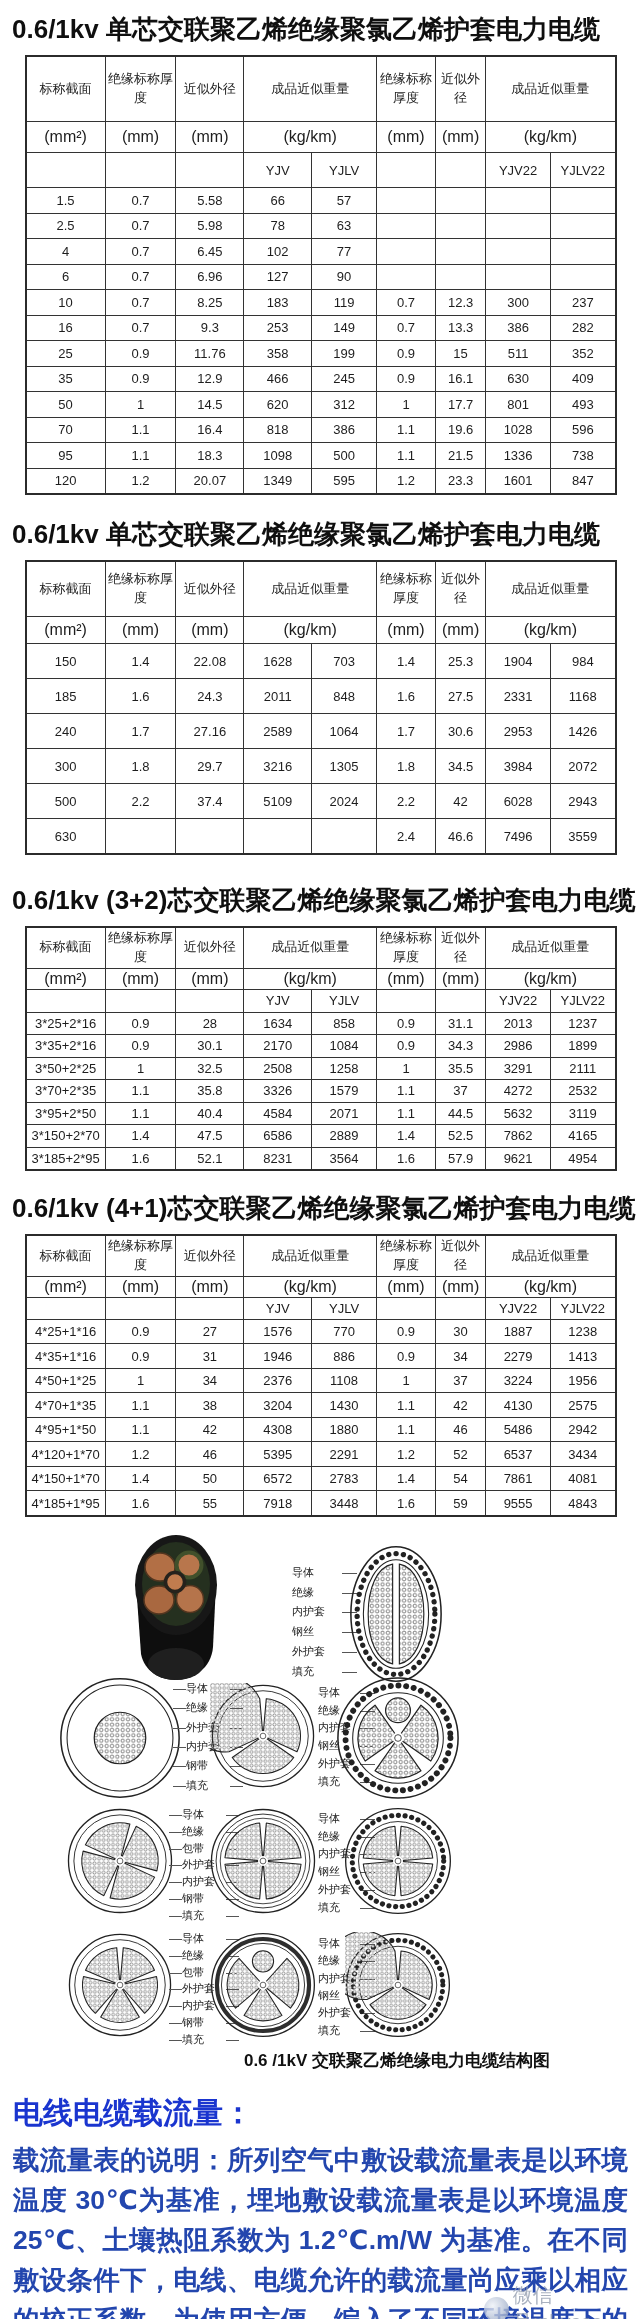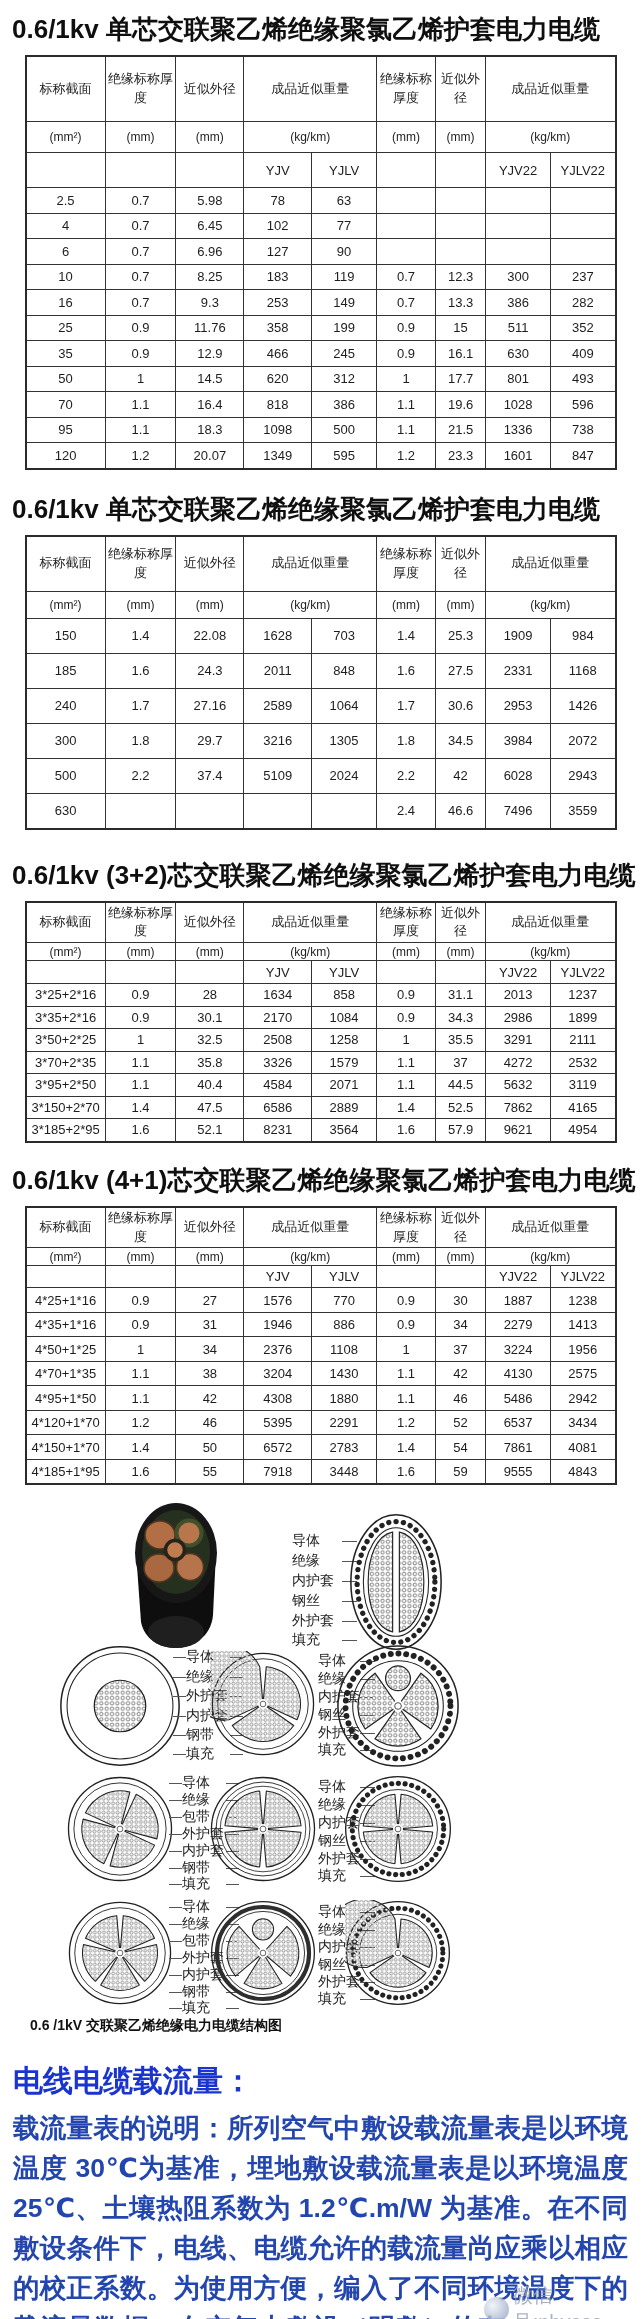--- a/index.html
+++ b/index.html
@@ -5,34 +5,34 @@
   html,body{margin:0;padding:0;background:#ffffff;}
   body{width:641px;height:2319px;overflow:hidden;position:relative;
        font-family:"Liberation Sans","DejaVu Sans",sans-serif;color:#1c1c1c;}
   .ttl{font-size:26px;font-weight:bold;color:#0f0f0f;margin:12px 6px 8px 12px;white-space:nowrap;}
   .t2m{margin-top:22px;} .t3m{margin-top:28px;} .t4m{margin-top:20px;}
   table.cbl{border-collapse:collapse;margin:0 auto;width:592px;table-layout:fixed;
             border:2px solid #2b2b2b;font-size:13px;}
   table.cbl th,table.cbl td{border:1px solid #333;text-align:center;vertical-align:middle;
             padding:1px 2px;font-weight:normal;color:#1d1d1d;overflow:hidden;}
   table.cbl tr.hdr th{font-size:13px;line-height:1.45;}
-  table.cbl tr.units td{font-size:12px;}
+  table.cbl tr.units td{font-size:16px;}
   .tb0 tr.hdr th{height:62px}.tb0 tr.units td{height:28px}.tb0 tr.models td{height:32px}.tb0 tr.data td{height:22.5px}
   .tb1 tr.hdr th{height:52px}.tb1 tr.units td{height:24px}.tb1 tr.data td{height:32px}
   .tb2 tr.hdr th{height:36px}.tb2 tr.units td{height:15px}.tb2 tr.models td{height:20px}.tb2 tr.data td{height:19.5px}
   .tb3 tr.hdr th{height:36px}.tb3 tr.units td{height:15px}.tb3 tr.models td{height:19px}.tb3 tr.data td{height:21.5px}
   .figwrap{position:relative;height:556px;margin-top:8px;}
   .fig{position:absolute;}
   .lblcol{position:absolute;display:flex;flex-direction:column;justify-content:space-between;}
-  .lbl{font-size:14px;color:#1d1d1d;white-space:nowrap;position:relative;line-height:11px;}
+  .lbl{font-size:11px;color:#1d1d1d;white-space:nowrap;position:relative;line-height:11px;}
   .lr .lbl::after{content:"";position:absolute;left:100%;top:6px;width:15px;border-top:1px solid #555;}
   .lb .lbl::before{content:"";position:absolute;right:100%;top:6px;width:13px;border-top:1px solid #555;}
   .lb .lbl::after{content:"";position:absolute;left:100%;top:6px;width:13px;border-top:1px solid #555;}
-  .figcap{position:absolute;left:30px;top:524px;width:520px;text-align:left;
-          font-size:14px;font-weight:bold;color:#111;}
+  .figcap{position:absolute;left:30px;top:524px;width:520px;text-align:right;
+          font-size:17px;font-weight:bold;color:#111;}
   .amp{margin:0 13px;}
   .amp h2{font-size:30px;font-weight:bold;color:#1a35cf;margin:12px 0 6px 0;}
   .amp p{font-size:26.5px;line-height:40px;font-weight:600;color:#2346ae;
          text-align:justify;margin:2px 0 0 0;}
   .wmark{position:absolute;left:484px;top:2282px;display:flex;align-items:center;gap:4px;opacity:.8;}
   .wmark .ic{width:25px;height:25px;border-radius:50%;
          background:radial-gradient(circle at 35% 35%,#eef2f8,#a4b2cc 70%,#8d9cba);}
   .wmark .tx{font-size:20px;color:#949eb0;}
 </style>
 </head>
@@ -85,20 +85,31 @@
           <td></td>
           <td></td>
           <td>YJV</td>
           <td>YJLV</td>
           <td></td>
           <td></td>
           <td>YJV22</td>
           <td>YJLV22</td>
         </tr>
         <tr class="data">
+          <td>1.5</td>
+          <td>0.7</td>
+          <td>5.58</td>
+          <td>66</td>
+          <td>57</td>
+          <td></td>
+          <td></td>
+          <td></td>
+          <td></td>
+        </tr>
+        <tr class="data">
           <td>2.5</td>
           <td>0.7</td>
           <td>5.98</td>
           <td>78</td>
           <td>63</td>
           <td></td>
           <td></td>
           <td></td>
           <td></td>
         </tr>
@@ -248,21 +259,21 @@
           <td colspan="2">(kg/km)</td>
         </tr>
         <tr class="data">
           <td>150</td>
           <td>1.4</td>
           <td>22.08</td>
           <td>1628</td>
           <td>703</td>
           <td>1.4</td>
           <td>25.3</td>
-          <td>1909</td>
+          <td>1904</td>
           <td>984</td>
         </tr>
         <tr class="data">
           <td>185</td>
           <td>1.6</td>
           <td>24.3</td>
           <td>2011</td>
           <td>848</td>
           <td>1.6</td>
           <td>27.5</td>

